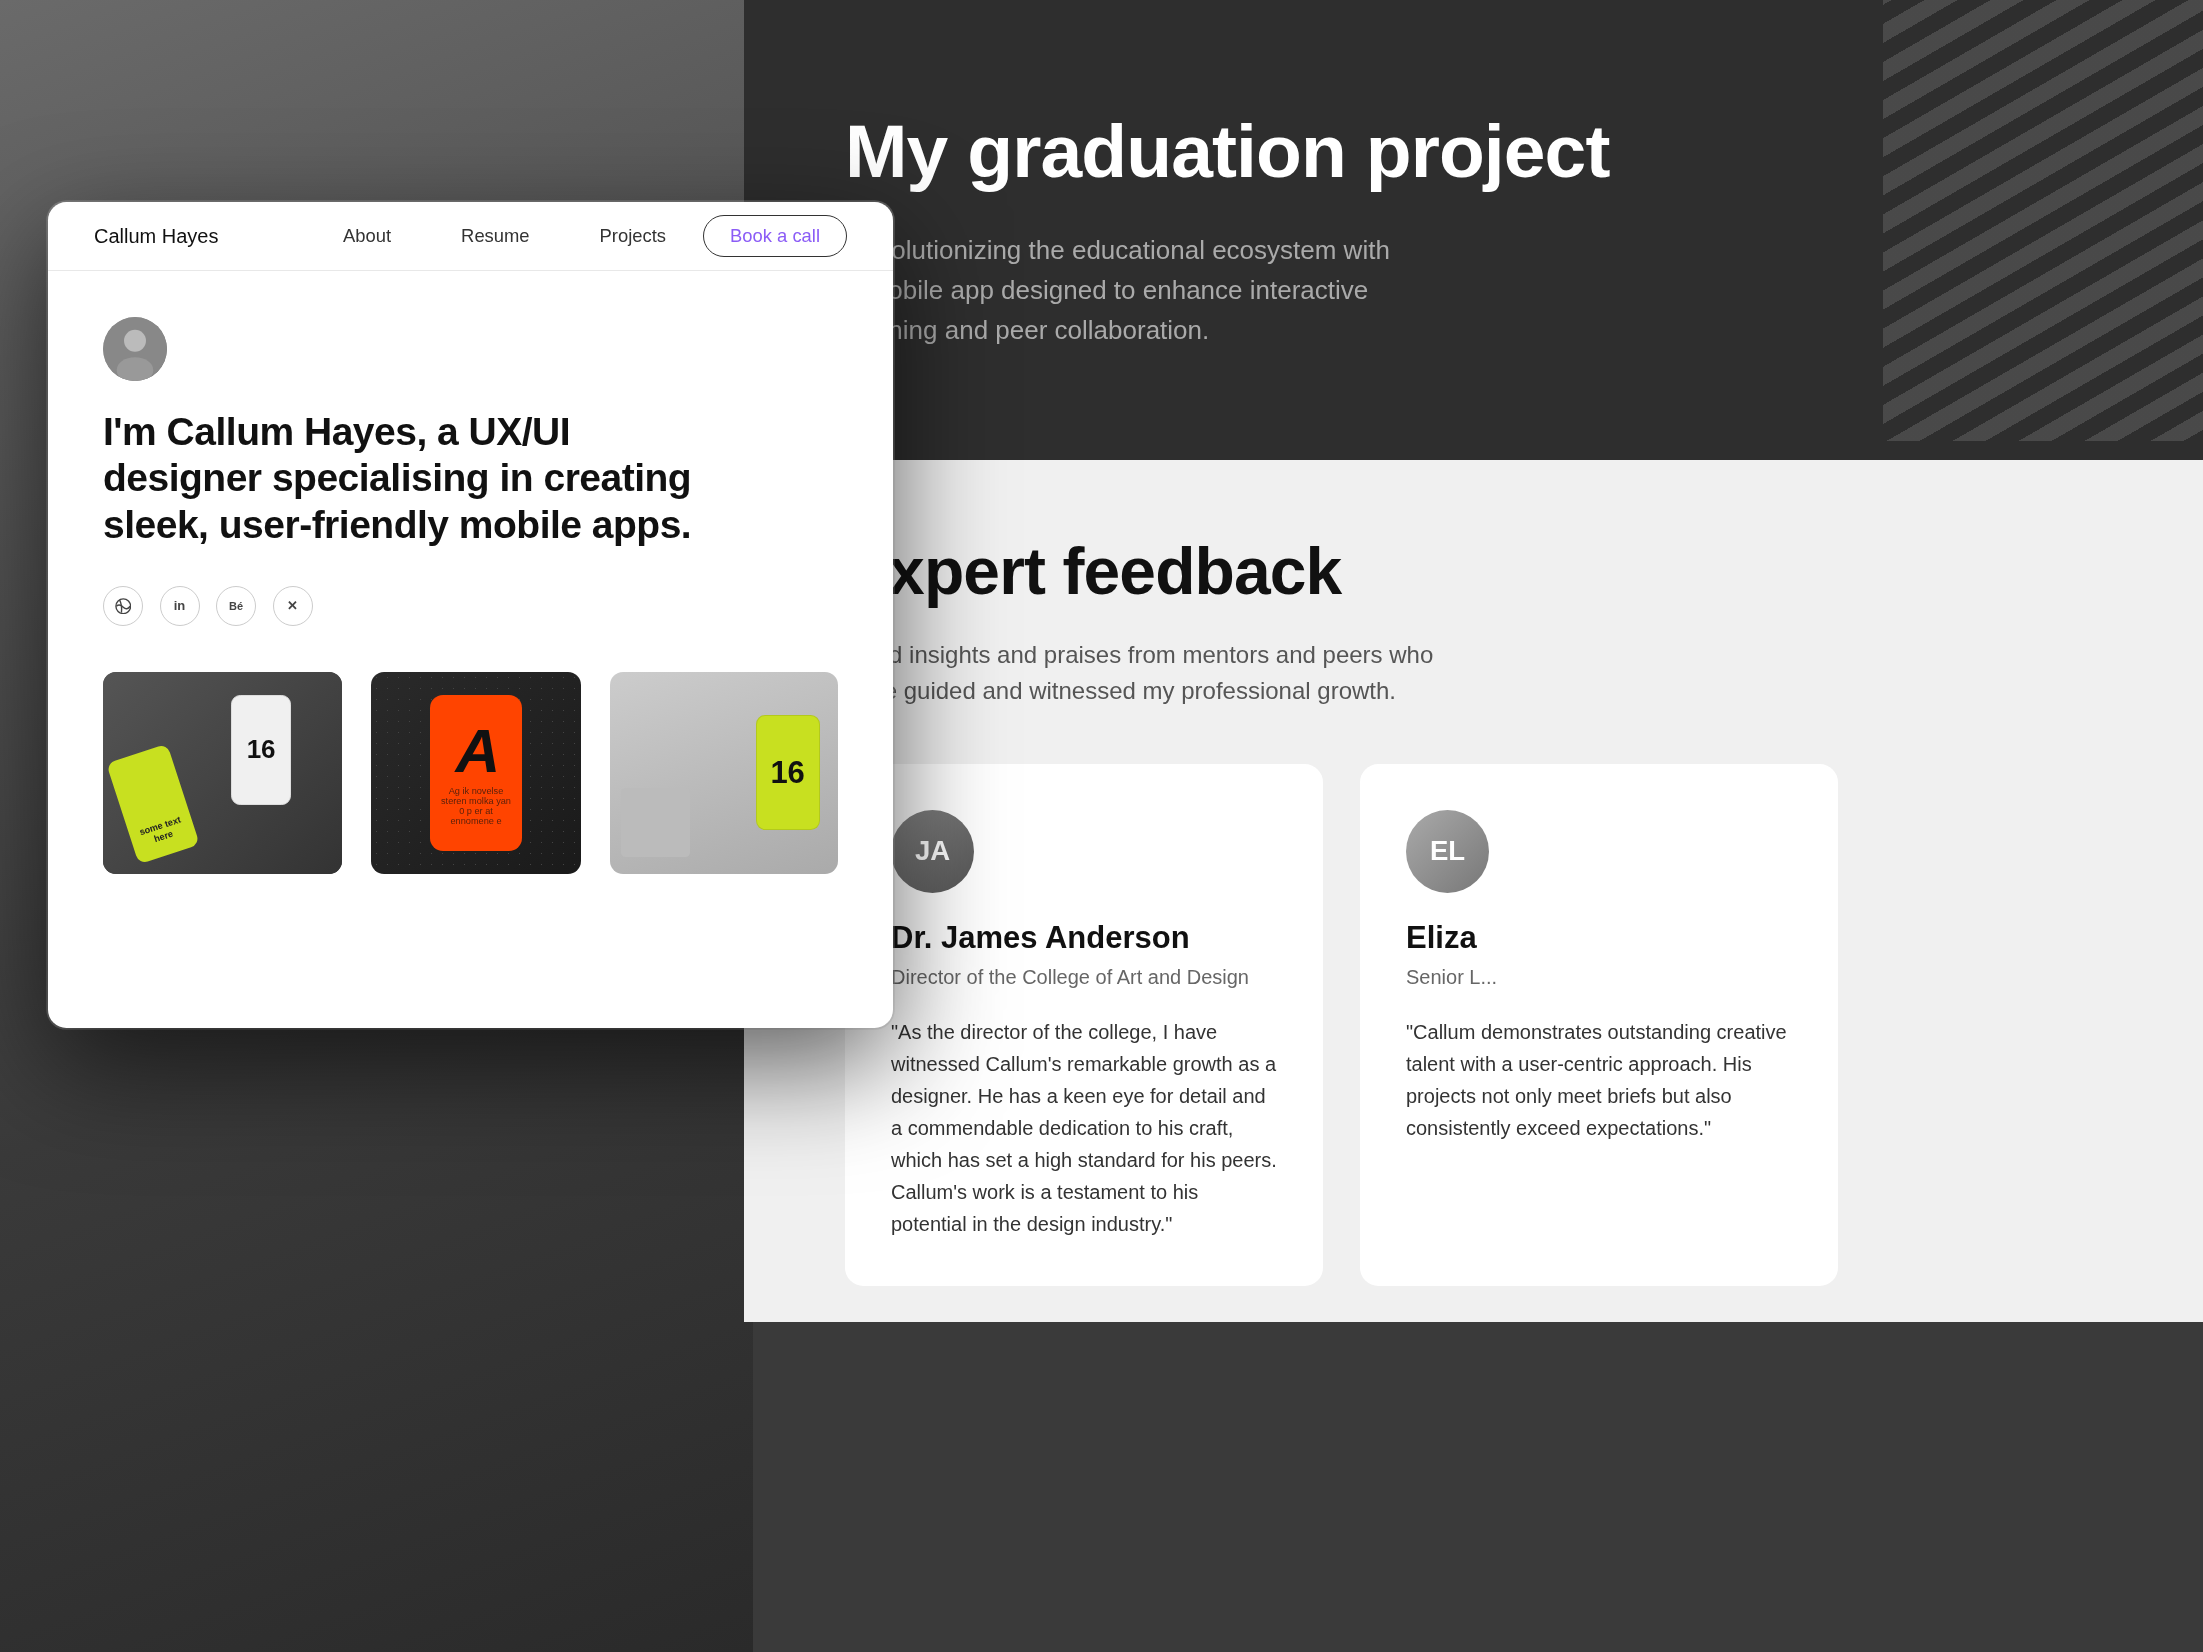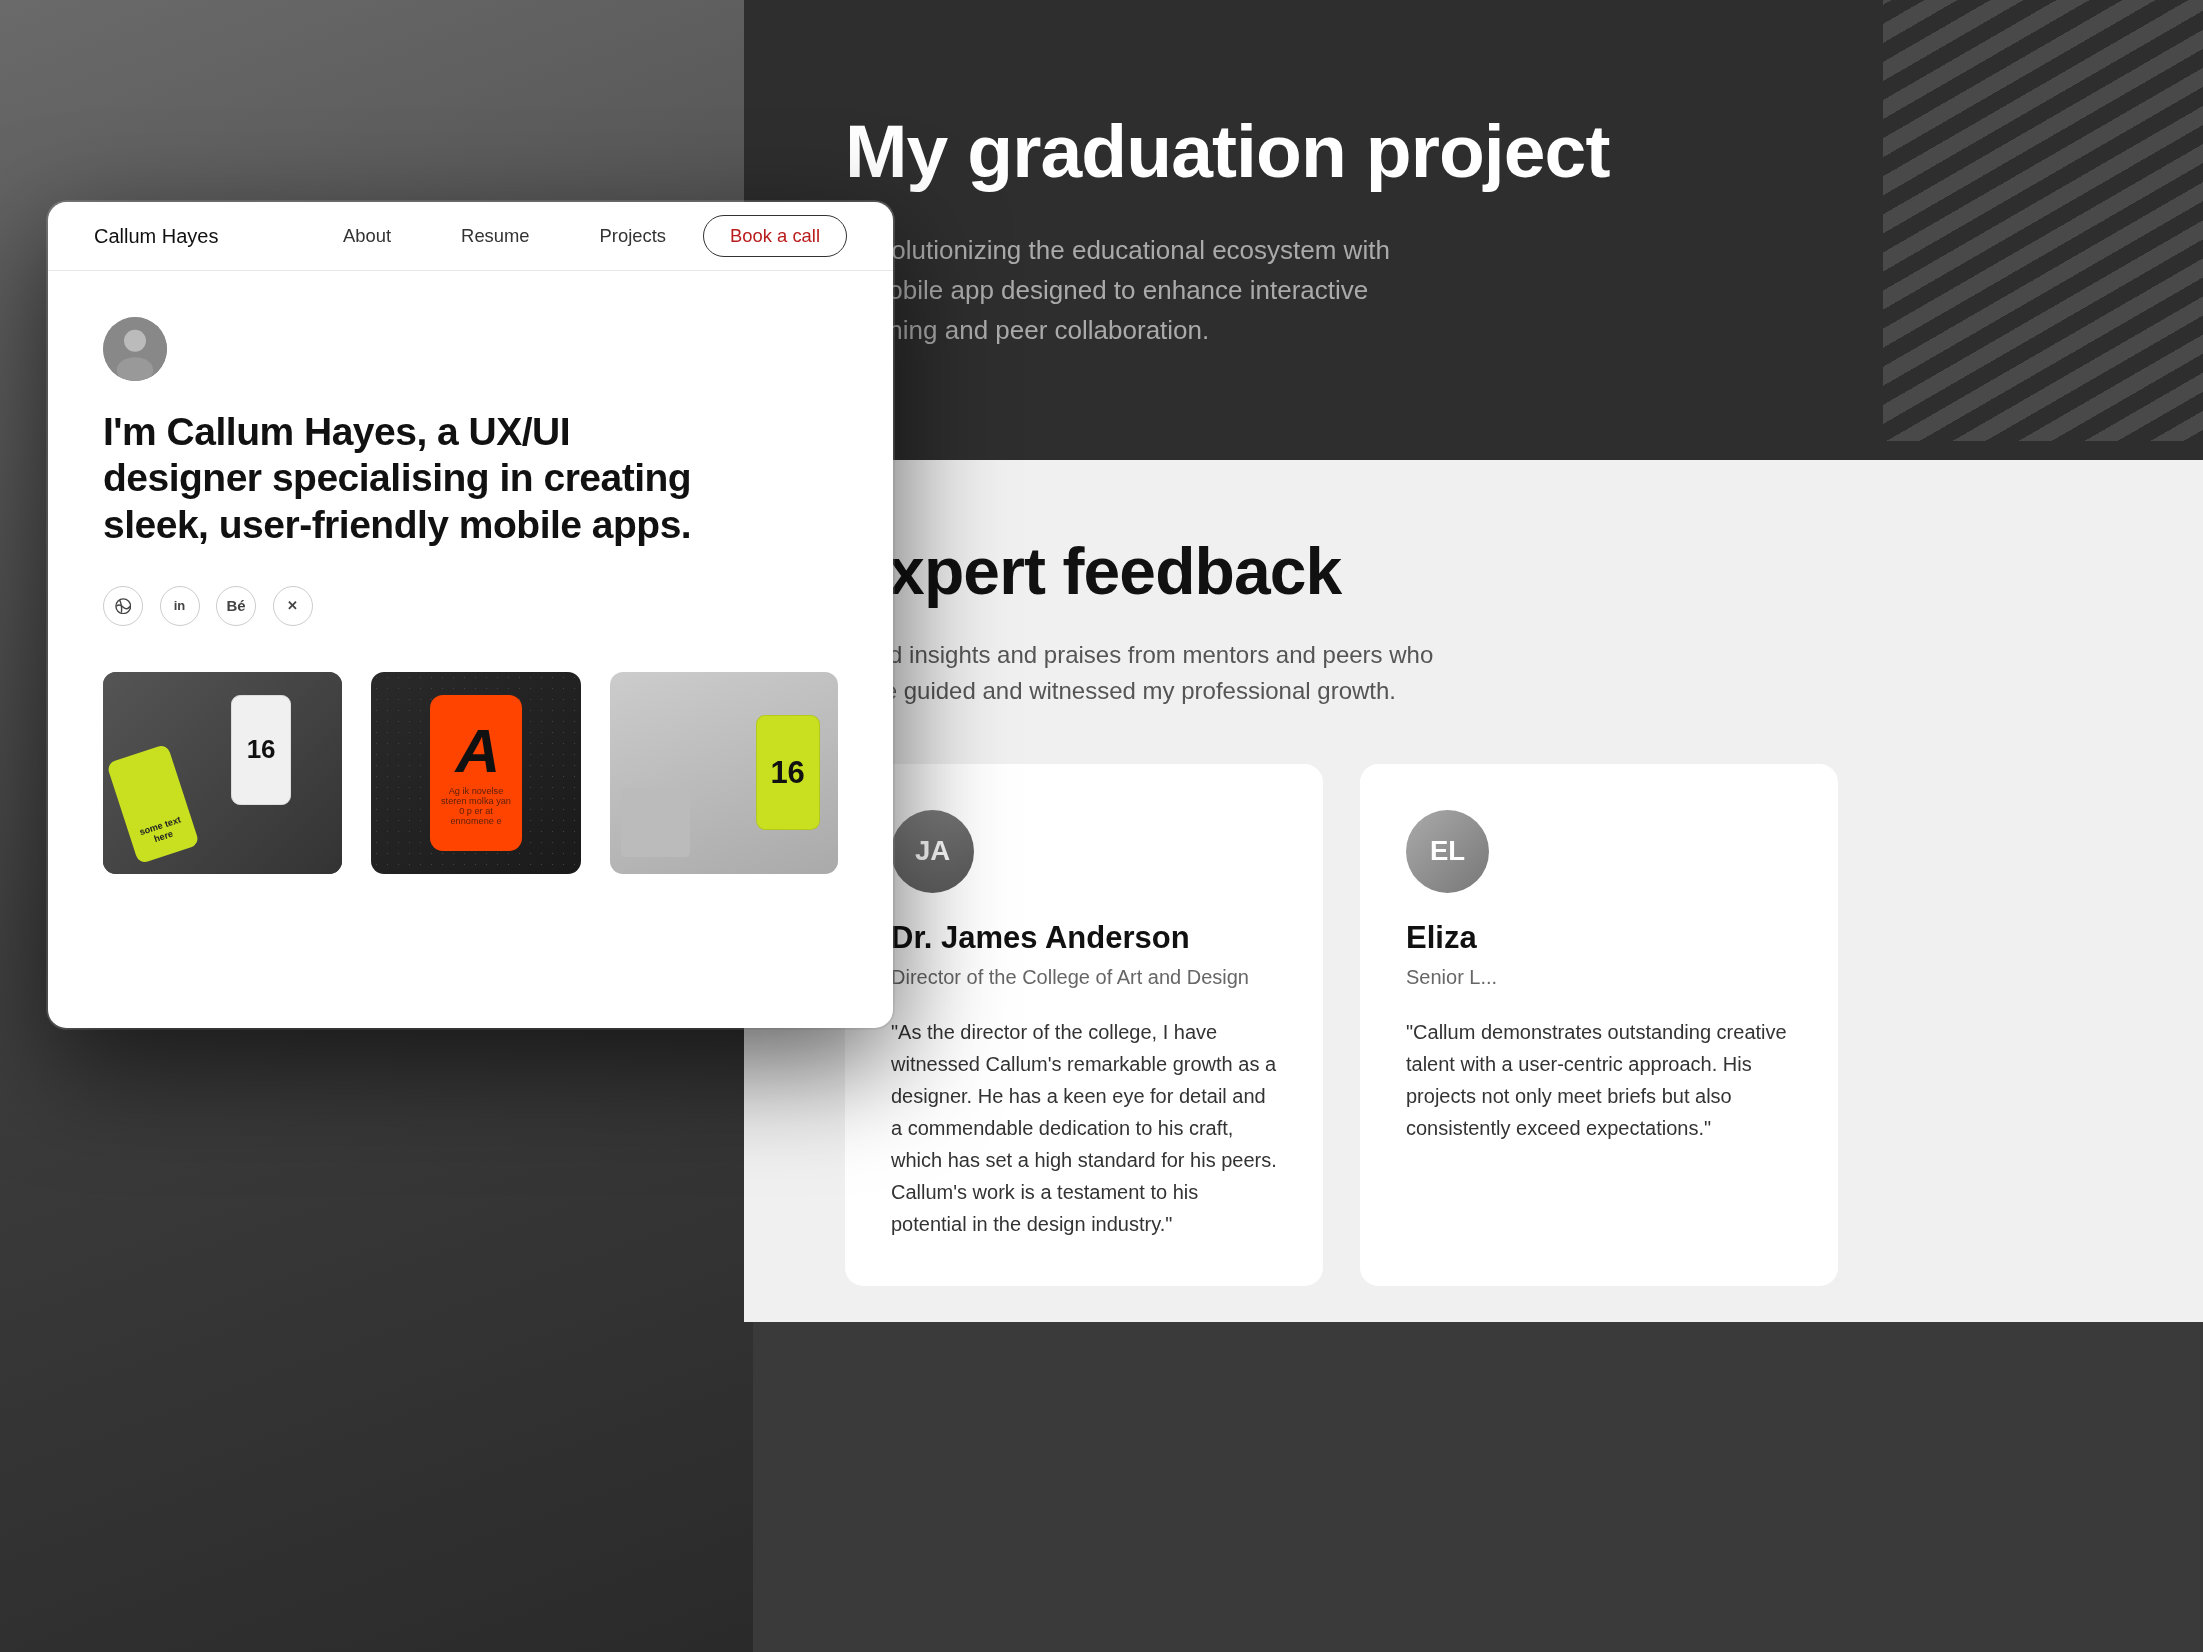--- a/index.html
+++ b/index.html
@@ -194,21 +194,21 @@
     .nav-link {
       font-size: 18.4px;
       color: #333333;
       cursor: pointer;
       text-decoration: none;
       margin-left: 33px;
     }
 
     .nav-book-call {
       font-size: 18.4px;
-      color: #b91c1c;
+      color: #8b5cf6;
       border: 1.4px solid #333333;
       border-radius: 37px;
       padding: 9.2px 26px;
       cursor: pointer;
     }
 
     
     .content-area {
       padding: 46px 55px 37px 55px;
     }
@@ -360,21 +360,21 @@
         <svg width="16.5" height="16.5" viewBox="0 0 18 18" fill="none">
           <circle cx="9" cy="9" r="8" stroke="#444" stroke-width="1.5"></circle>
           <path d="M1.5 9 Q5 6 9 10 Q13 14 16.5 9" stroke="#444" stroke-width="1.5" fill="none"></path>
           <path d="M5 2 Q8 8 7 16" stroke="#444" stroke-width="1.5" fill="none"></path>
         </svg>
       </div>
       <div class="social-icon-btn">
         <span style="font-size:13px;font-weight:700;">in</span>
       </div>
       <div class="social-icon-btn">
-        <span style="font-size:15px;font-weight:700;">Bé</span>
+        <span style="font-size:11px;font-weight:700;">Bé</span>
       </div>
       <div class="social-icon-btn">
         <span style="font-size:13px;font-weight:700;">✕</span>
       </div>
     </div>
 
     <div class="images-grid">
 
       <div class="img-card img-card-1" style="position:relative; overflow:hidden;">
         <div style="position:absolute;inset:0;background:linear-gradient(135deg,#555 0%,#333 100%);"></div>

